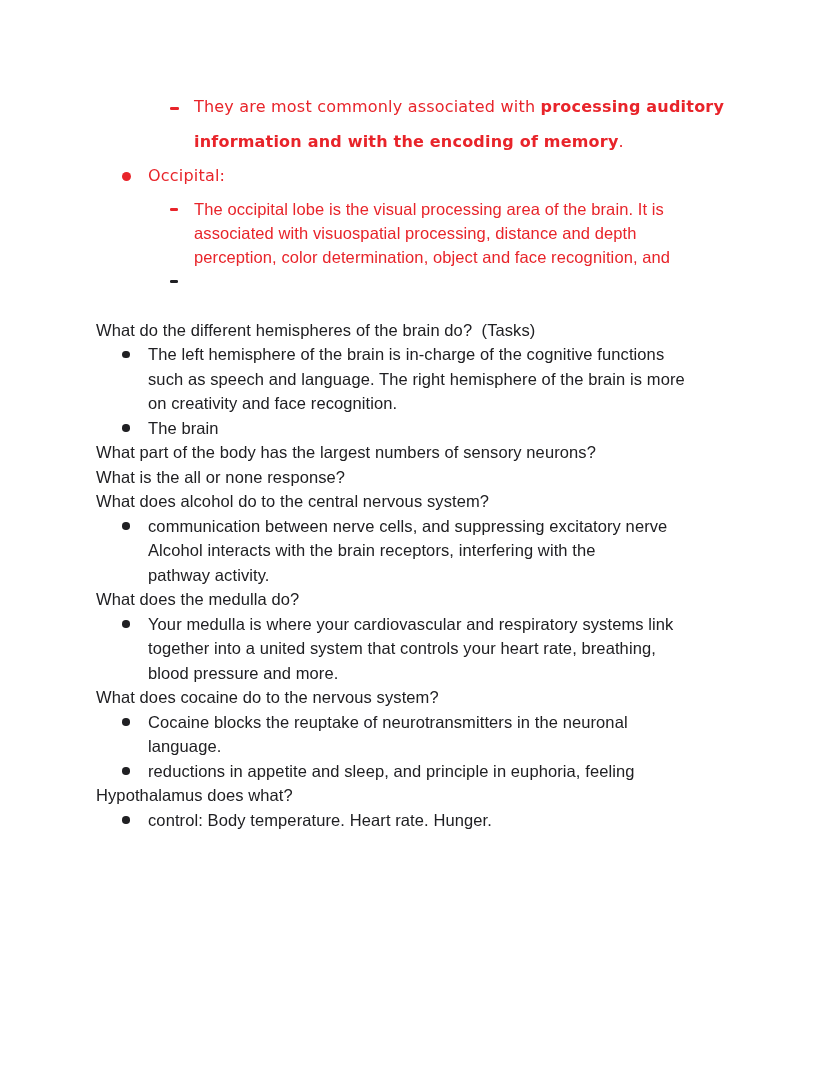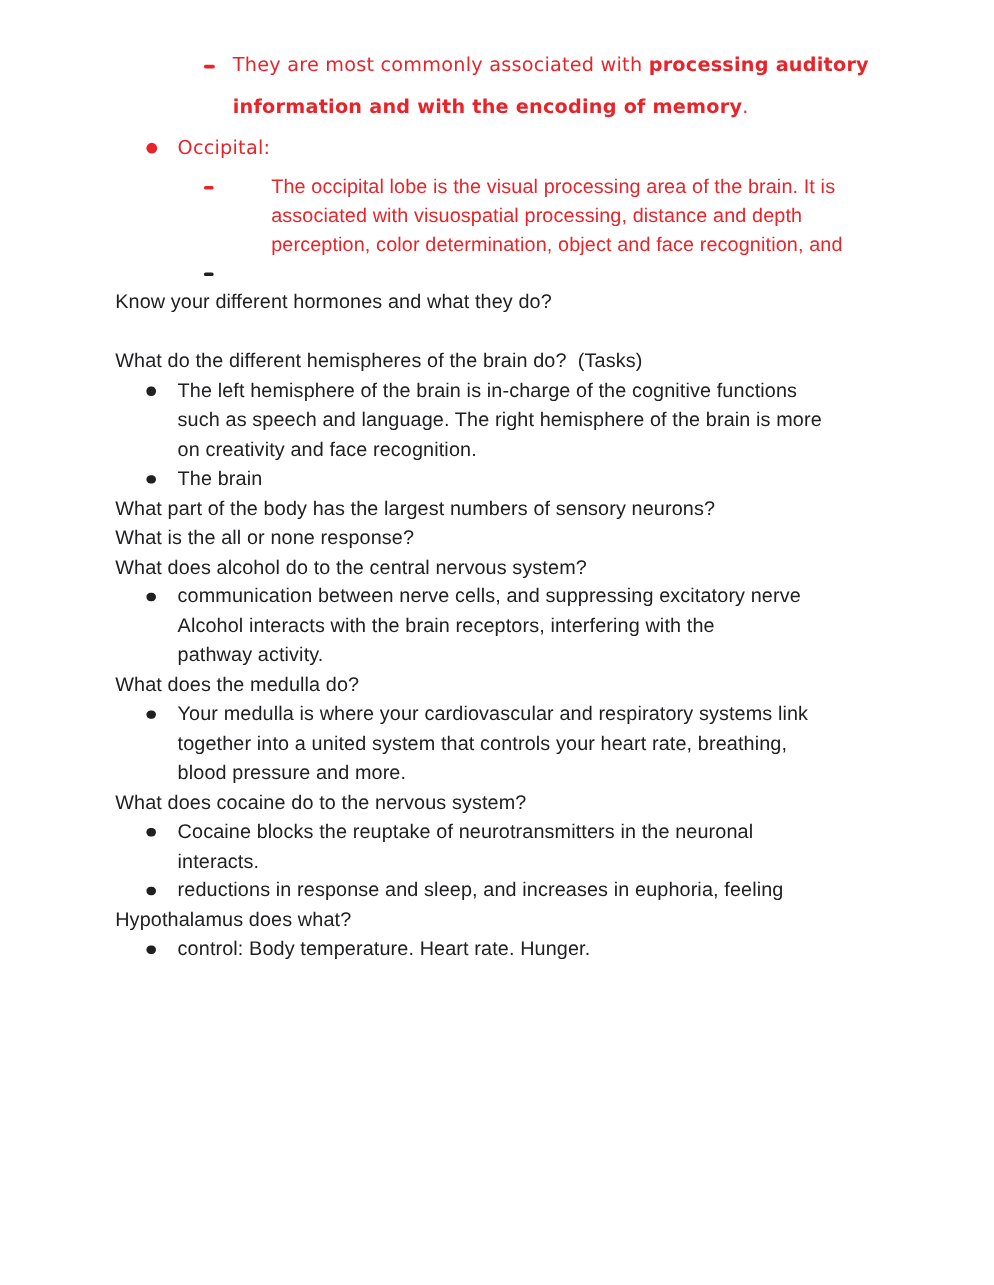--- a/index.html
+++ b/index.html
@@ -9,21 +9,21 @@
   }
   html,body{margin:0;padding:0;}
   body{
     width:828px;height:1071px;
     background:var(--paper);
     font-family:"Liberation Sans",sans-serif;
     color:var(--ink);
     overflow:hidden;
   }
   #doc{
-    padding:37px 98px 0 96px;
+    padding:90px 98px 0 96px;
     box-sizing:border-box;
     width:828px;height:1071px;
   }
   .block{position:relative;}
   .line{
     white-space:pre;
     font-size:16.5px;
     line-height:24.5px;
     letter-spacing:0.1px;
   }
@@ -39,21 +39,20 @@
   .red-script .line{
     font-family:"DejaVu Sans",sans-serif;
     font-size:16px;
     line-height:34.5px;
     letter-spacing:0.2px;
   }
   .red-round{color:var(--red);}
   .red-round .line{
     font-size:16.5px;
     line-height:24px;
-    margin-left:32px;
   }
   .red-round{margin-top:3px;}
   
   .marker{
     position:absolute;
     display:block;
     background:currentColor;
   }
   .bullet-item > .marker{
     left:26px;top:8.5px;
@@ -86,23 +85,20 @@
     <div class="block dash-item red-round">
       <span class="marker"></span>
       <div class="line"><span>The occipital lobe is the visual processing area of the brain. It is</span></div>
       <div class="line"><span>associated with visuospatial processing, distance and depth</span></div>
       <div class="line"><span>perception, color determination, object and face recognition, and</span></div>
     </div>
     <div class="block dash-item ink">
       <span class="marker"></span>
       <div class="line"><span></span>&nbsp;</div>
     </div>
-    <div class="block paragraph ink">
-      <div class="line"><span>Know your different hormones and what they do?</span></div>
-    </div>
     <div class="spacer"></div>
     <div class="block paragraph ink">
       <div class="line"><span>What do the different hemispheres of the brain do?  (Tasks)</span></div>
     </div>
     <div class="block bullet-item ink">
       <span class="marker"></span>
       <div class="line"><span>The left hemisphere of the brain is in-charge of the cognitive functions</span></div>
       <div class="line"><span>such as speech and language. The right hemisphere of the brain is more</span></div>
       <div class="line"><span>on creativity and face recognition.</span></div>
     </div>
@@ -133,25 +129,25 @@
       <div class="line"><span>Your medulla is where your cardiovascular and respiratory systems link</span></div>
       <div class="line"><span>together into a united system that controls your heart rate, breathing,</span></div>
       <div class="line"><span>blood pressure and more.</span></div>
     </div>
     <div class="block paragraph ink">
       <div class="line"><span>What does cocaine do to the nervous system?</span></div>
     </div>
     <div class="block bullet-item ink">
       <span class="marker"></span>
       <div class="line"><span>Cocaine blocks the reuptake of neurotransmitters in the neuronal</span></div>
-      <div class="line"><span>interacts.</span></div>
+      <div class="line"><span>language.</span></div>
     </div>
     <div class="block bullet-item ink">
       <span class="marker"></span>
-      <div class="line"><span>reductions in response and sleep, and increases in euphoria, feeling</span></div>
+      <div class="line"><span>reductions in appetite and sleep, and principle in euphoria, feeling</span></div>
     </div>
     <div class="block paragraph ink">
       <div class="line"><span>Hypothalamus does what?</span></div>
     </div>
     <div class="block bullet-item ink">
       <span class="marker"></span>
       <div class="line"><span>control: Body temperature. Heart rate. Hunger.</span></div>
     </div>
   </div>
 

